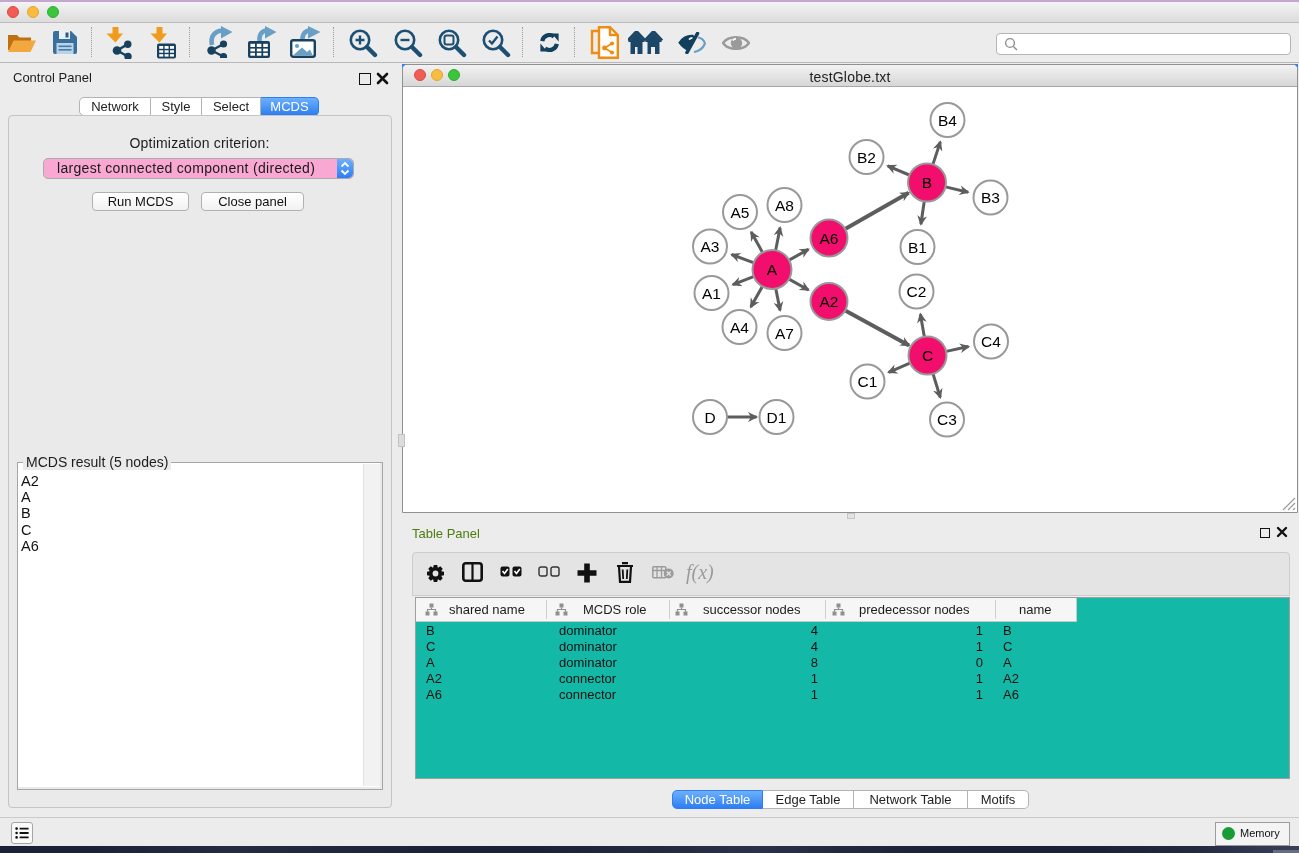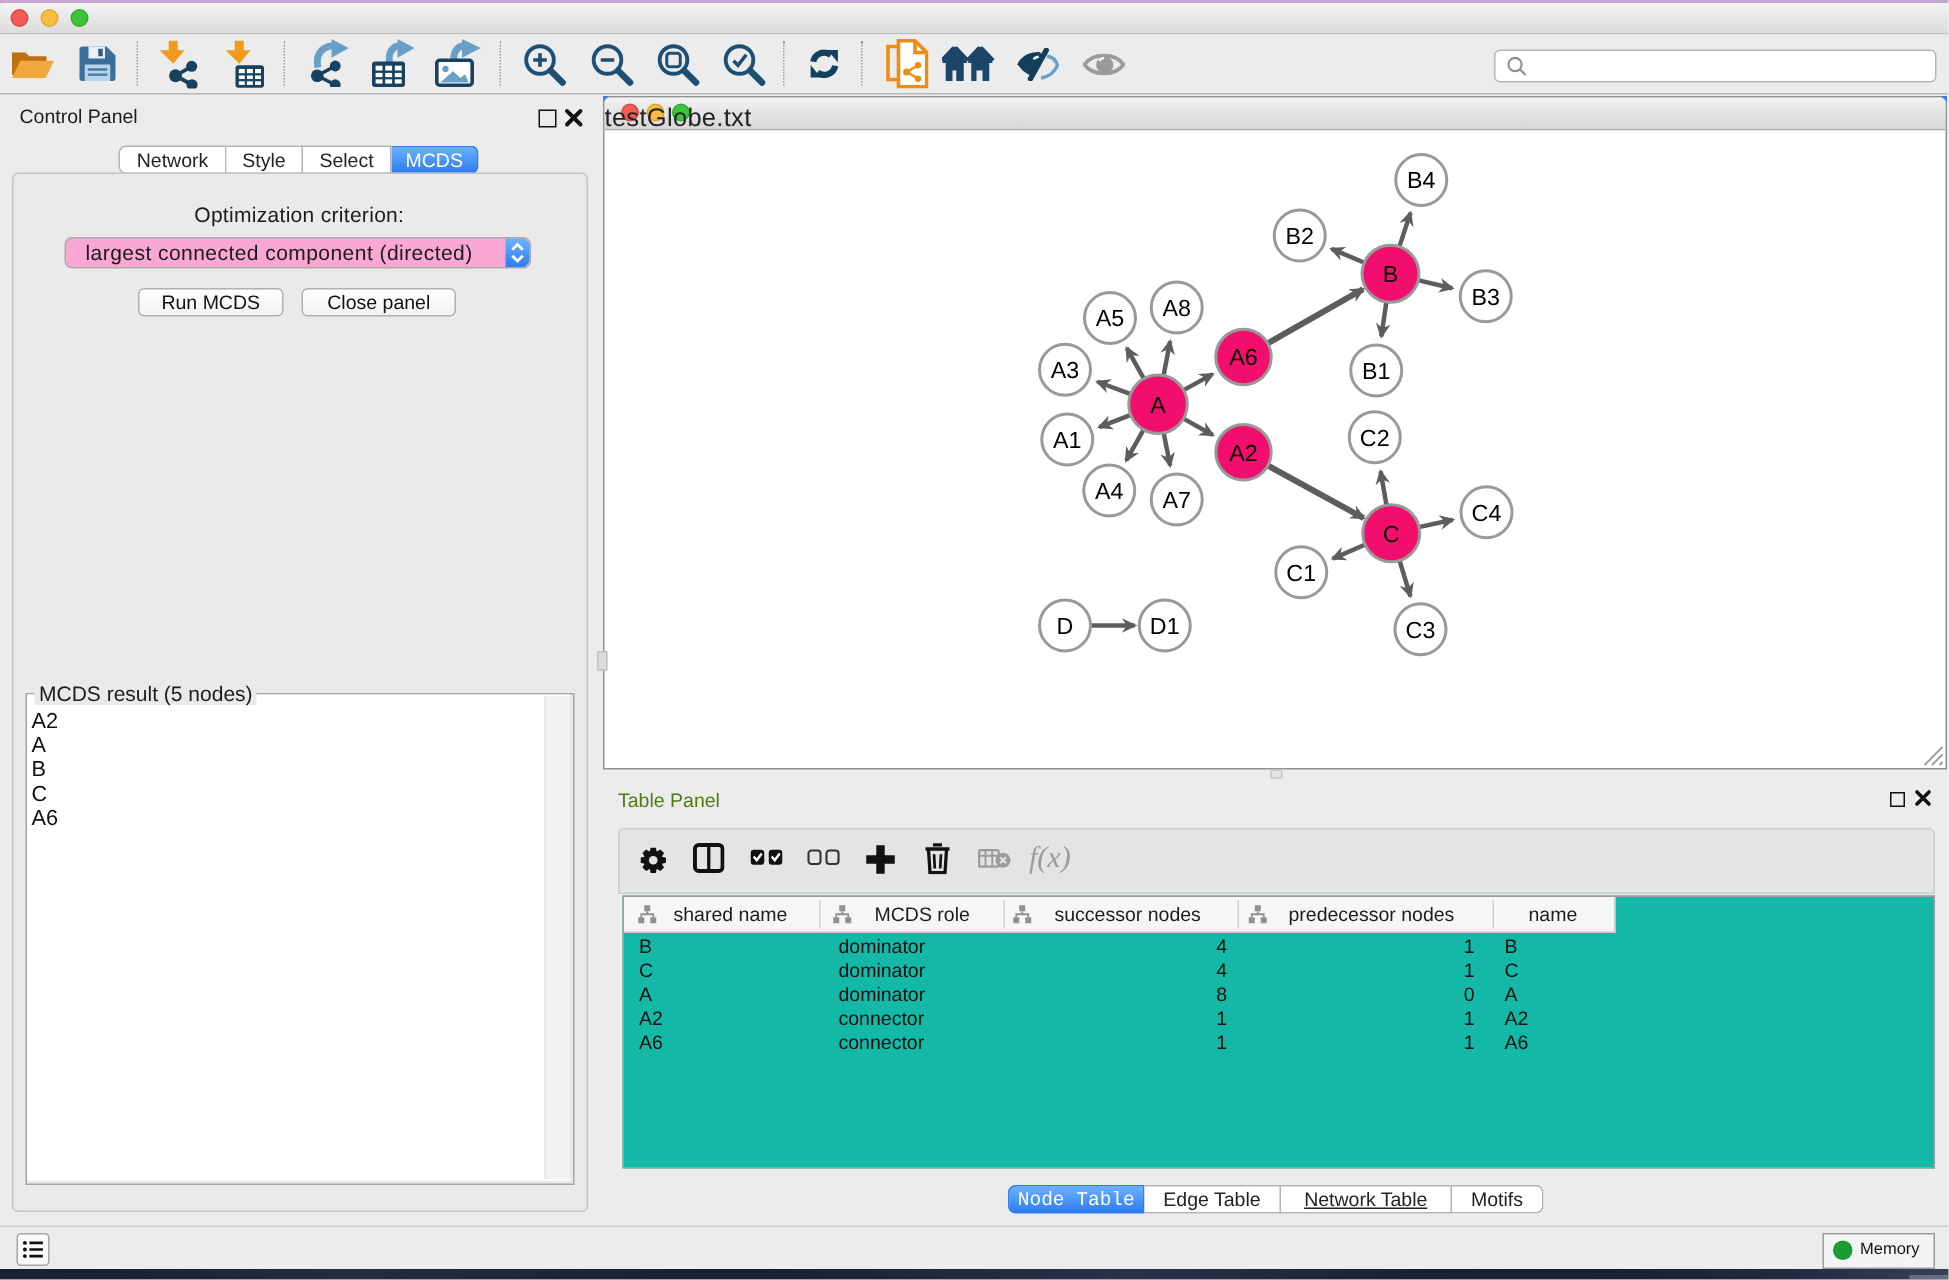--- a/index.html
+++ b/index.html
@@ -26,21 +26,21 @@
 #combo .step{position:absolute;right:0;top:0;width:16px;height:19px;background:linear-gradient(#6cb1fd,#2e7df2);border-radius:0 5px 5px 0;}
 .btn{height:17px;background:linear-gradient(#ffffff,#f2f2f2);border:1px solid #b1b1b1;border-radius:4px;font-size:13px;color:#111;text-align:center;line-height:17px;}
 
 #grp{left:17px;top:462px;width:364px;height:326px;border:1px solid #a5a5a5;}
 #grp-label{left:23px;top:454px;font-size:14px;color:#1c1c1c;background:#eaeaea;padding:0 3px;}
 #grp-list{left:18px;top:463px;width:362px;height:324px;background:#fff;font-size:14.5px;color:#111;line-height:16.2px;padding:10px 0 0 3px;box-sizing:border-box;}
 #grp-sb{left:363px;top:464px;width:16px;height:322px;background:#f2f2f2;border-left:1px solid #e2e2e2;}
 
 #nw{left:402px;top:64px;width:896px;height:449px;background:#fff;border:1px solid #909090;border-radius:4px 4px 0 0;box-sizing:border-box;}
 #nw-tb{position:absolute;left:0;top:0;width:100%;height:21px;background:linear-gradient(#f2f2f2,#d7d7d7);border-bottom:1px solid #a8a8a8;border-radius:3px 3px 0 0;}
-#nw-title{position:absolute;top:4px;left:0;width:100%;font-size:17px;letter-spacing:0.2px;color:#222;}
+#nw-title{position:absolute;top:4px;left:0;width:100%;text-align:center;font-size:14px;letter-spacing:0.2px;color:#222;}
 
 #tp-title{left:412px;top:526px;font-size:13px;color:#4d7c0f;}
 #tp-toolbar{left:412px;top:552px;width:878px;height:44px;background:#e4e4e4;border:1px solid #cccccc;border-radius:4px 4px 0 0;box-sizing:border-box;}
 #tbl{left:415px;top:597px;width:875px;height:182px;background:#14b8a6;border:1px solid #9e9e9e;box-sizing:border-box;}
 #tbl-head{position:absolute;left:0;top:0;width:660px;height:23px;background:#f6f6f6;border-bottom:1px solid #c9c9c9;border-right:1px solid #c9c9c9;}
 .hsep{position:absolute;top:2px;width:1px;height:19px;background:#cfcfcf;}
 .htxt{position:absolute;top:4px;font-size:13px;color:#1c1c1c;}
 .cell{position:absolute;font-size:13px;color:#111;}
 
 
@@ -399,23 +399,23 @@
  <div class="cell" style="left:330px;top:73px;width:72px;text-align:right">1</div>
  <div class="cell" style="left:495px;top:73px;width:72px;text-align:right">1</div>
  <div class="cell" style="left:587px;top:73px">A2</div>
  <div class="cell" style="left:10px;top:89px">A6</div>
  <div class="cell" style="left:143px;top:89px">connector</div>
  <div class="cell" style="left:330px;top:89px;width:72px;text-align:right">1</div>
  <div class="cell" style="left:495px;top:89px;width:72px;text-align:right">1</div>
  <div class="cell" style="left:587px;top:89px">A6</div>
 </div>
 <div class="abs tabrow" style="left:672px;top:790px;">
- <div class="tab sel first" style="width:89px;font-family:Liberation Mono, monospace;">Node Table</div>
+ <div class="tab sel first" style="width:89px;">Node Table</div>
  <div class="tab" style="width:90px;">Edge Table</div>
- <div class="tab" style="width:113px;text-decoration:underline;">Network Table</div>
+ <div class="tab" style="width:113px;">Network Table</div>
  <div class="tab last" style="width:60px;">Motifs</div>
 </div>
 <div class="abs" id="statusline"></div>
 <div class="abs" id="listbtn">
       <svg style="position:absolute;left:3px;top:3px" width="14" height="14" viewBox="0 0 14 14">
         <circle cx="1.6" cy="2.6" r="1.3" fill="#111"></circle>
         <circle cx="1.6" cy="7" r="1.3" fill="#111"></circle>
         <circle cx="1.6" cy="11.4" r="1.3" fill="#111"></circle>
         <path d="M4.6,2.6 h9 M4.6,7 h9 M4.6,11.4 h9" stroke="#111" stroke-width="1.8"></path>
       </svg>

